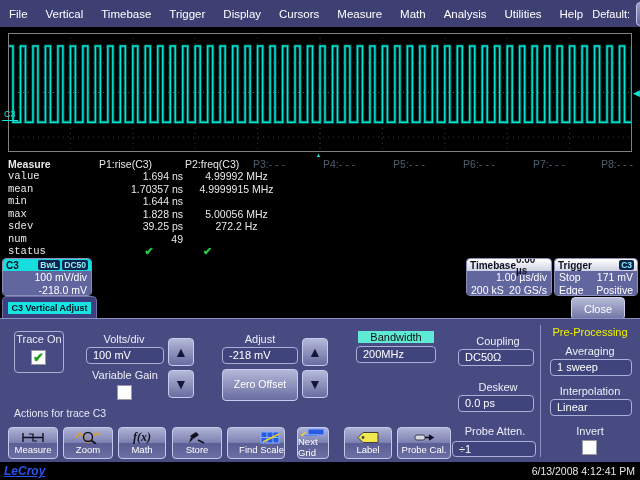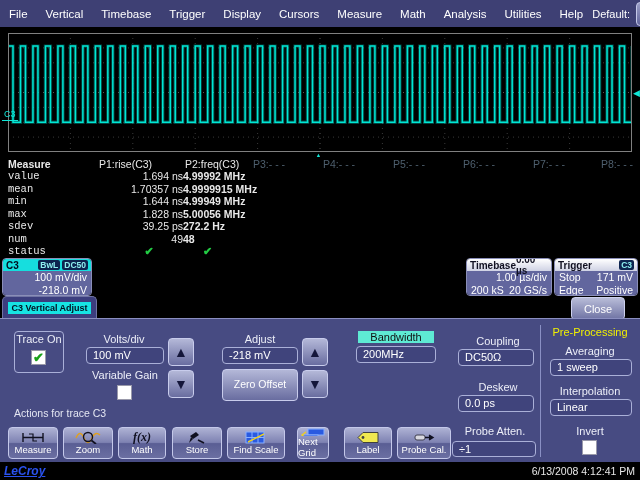--- a/index.html
+++ b/index.html
@@ -25,21 +25,21 @@
   .measure span { position:absolute; white-space:nowrap; }
   .m-title { left:8px; top:1px; font-weight:bold; }
   .mp1h { left:99px; top:1px; }
   .mp2h { left:185px; top:1px; }
   .mdim { color:#4e5f6e; }
   .mp3h{left:253px;top:1px;} .mp4h{left:323px;top:1px;} .mp5h{left:393px;top:1px;} .mp6h{left:463px;top:1px;} .mp7h{left:533px;top:1px;} .mp8h{left:601px;top:1px;}
   .m-row { position:absolute; left:0; width:640px; height:12px; }
   .r0{top:13px}.r1{top:25.5px}.r2{top:38px}.r3{top:50.5px}.r4{top:63px}.r5{top:75.5px}.r6{top:88px}
   .ml { left:8px;font-family:Liberation Mono, monospace; }
   .mp1 { left:95px; width:88px; text-align:right; }
-  .mp2 { left:183px; width:107px; text-align:left;font-weight:bold; }
+  .mp2 { left:183px; width:107px; text-align:center; }
   .mchk { color:#22cc44; font-size:11px; font-weight:bold; }
   .mc1 { left:105px; width:88px; text-align:center; }
   .mc2 { left:160px; width:95px; text-align:center; }
 
   
   .desc { position:absolute; top:258px; height:38px; border-radius:4px; overflow:hidden; font-size:10.5px; border:1px solid #8a8eb8; }
   .desc-hdr { height:12px; display:flex; align-items:center; padding:0 3px; font-size:10px; font-weight:bold; }
   .desc-body { background:#62669e; color:#fff; height:26px; padding:0 4px; }
   .c3desc { left:2px; width:90px; }
   .c3hdr { background:#16dede; color:#012; }
@@ -152,36 +152,34 @@
     <span class="mp2">4.99992 MHz</span>
   </div>
   <div class="m-row r1">
     <span class="ml">mean</span>
     <span class="mp1">1.70357 ns</span>
     <span class="mp2">4.9999915 MHz</span>
   </div>
   <div class="m-row r2">
     <span class="ml">min</span>
     <span class="mp1">1.644 ns</span>
-    <span class="mp2">4.99949 MHz</span>
   </div>
   <div class="m-row r3">
     <span class="ml">max</span>
     <span class="mp1">1.828 ns</span>
     <span class="mp2">5.00056 MHz</span>
   </div>
   <div class="m-row r4">
     <span class="ml">sdev</span>
     <span class="mp1">39.25 ps</span>
     <span class="mp2">272.2 Hz</span>
   </div>
   <div class="m-row r5">
     <span class="ml">num</span>
     <span class="mp1">49</span>
-    <span class="mp2">48</span>
   </div>
   <div class="m-row r6">
     <span class="ml">status</span>
     <span class="mc1 mchk">✔</span>
     <span class="mc2 mchk">✔</span>
   </div>
 </div>
 
 <div class="desc c3desc">
   <div class="desc-hdr c3hdr">
@@ -298,21 +296,21 @@
       <span>Math</span>
     </div>
     <div class="abtn" style="left:172px;width:50px;">
       <svg width="22" height="13">
           <path d="M4 5 L10 1 L13 4 L7 8 Z" fill="#101020"></path>
           <path d="M7 8 L3 12 L5 6" fill="#101020"></path>
           <path d="M12 9 l6 3" stroke="#101020" stroke-width="1.6"></path>
         </svg>
       <span>Store</span>
     </div>
-    <div class="abtn" style="left:227px;width:58px;">
+    <div class="abtn" style="left:227px;width:58px;align-items:flex-end;">
       <svg width="26" height="13">
           <rect x="3" y="1" width="18" height="11" fill="#2a5ae0" stroke="#8ab0ff"></rect>
           <path d="M3 6.5 h18 M9 1 v11 M15 1 v11" stroke="#8ab0ff" stroke-width="1"></path>
           <path d="M5 11 L21 3" stroke="#f0d020" stroke-width="1.4"></path>
         </svg>
       <span>Find Scale</span>
     </div>
     <div class="abtn" style="left:297px;width:32px;">
       <svg width="26" height="14">
           <rect x="8" y="1" width="16" height="6" fill="#2a5ae0" stroke="#8ab0ff"></rect>

